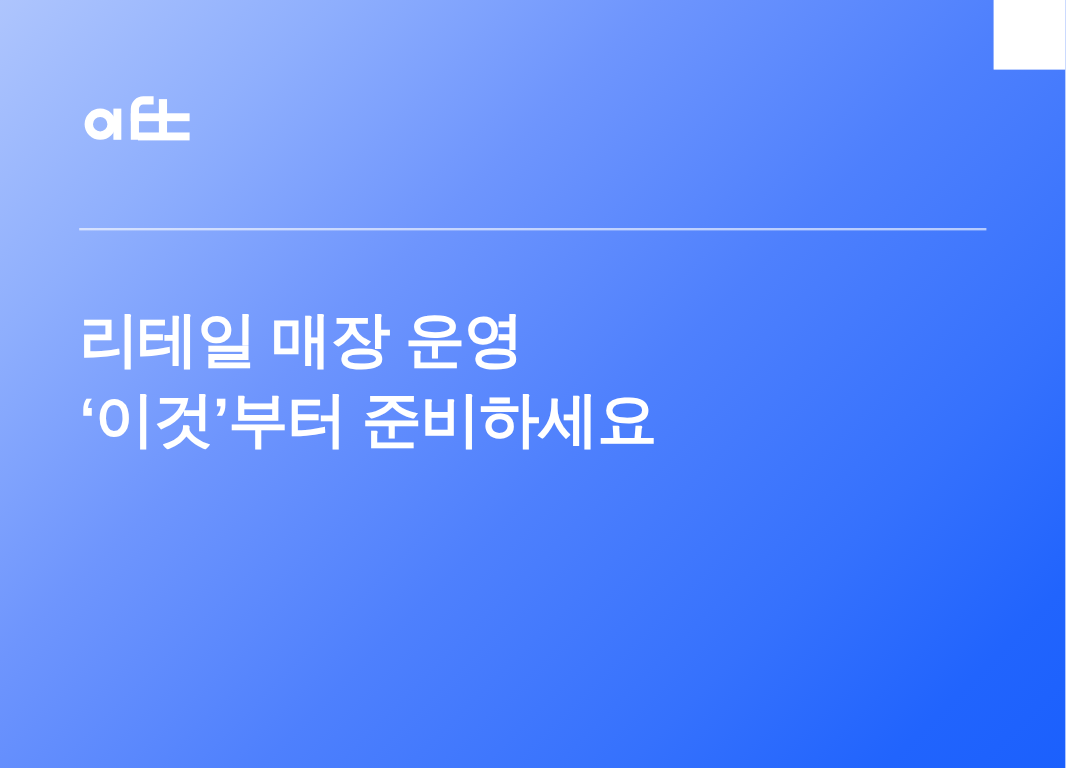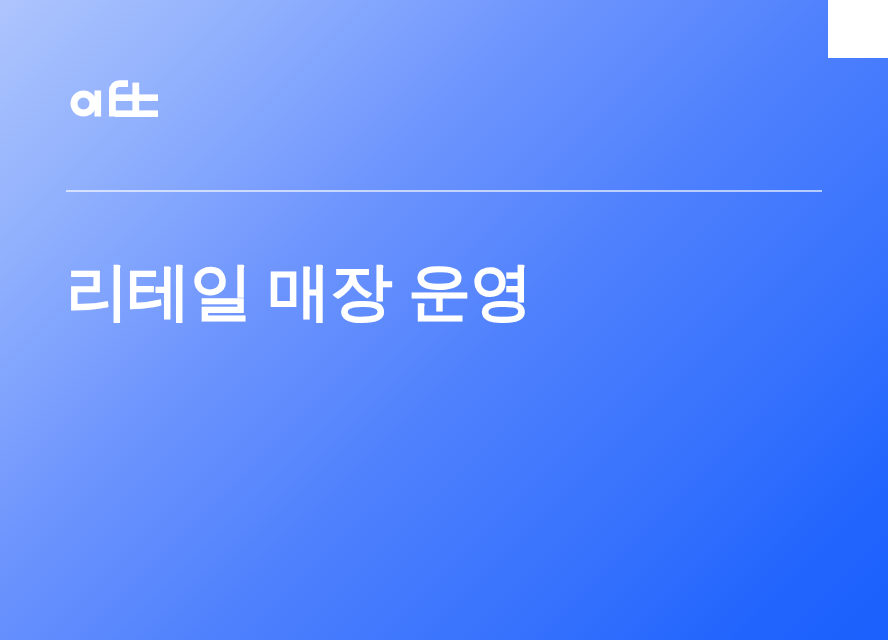--- a/index.html
+++ b/index.html
@@ -76,21 +76,21 @@
   
   .headline {
     position: absolute;
     left: 66px;
     top: 250px;
     width: 780px;
   }
   .headline-line {
     display: block;
     color: #ffffff;
-    font-size: 63px;
+    font-size: 50px;
     font-weight: 700;
     line-height: 1.33;
     letter-spacing: -0.018em;
     white-space: nowrap;
   }
 </style>
 </head>
 <body>
 
 <div id="card">
@@ -115,15 +115,16 @@
       <rect x="43" y="16.4" width="49" height="6.6" fill="#ffffff"></rect>
 
       <rect x="49" y="32.4" width="43" height="6.6" fill="#ffffff"></rect>
     </svg>
   </div>
 
   <div class="divider"></div>
 
   <div class="headline">
     <span class="headline-line">리테일 매장 운영</span>
+    <span class="headline-line">‘이것’부터 준비하세요</span>
   </div>
 
 </div>
 
 </body></html>

